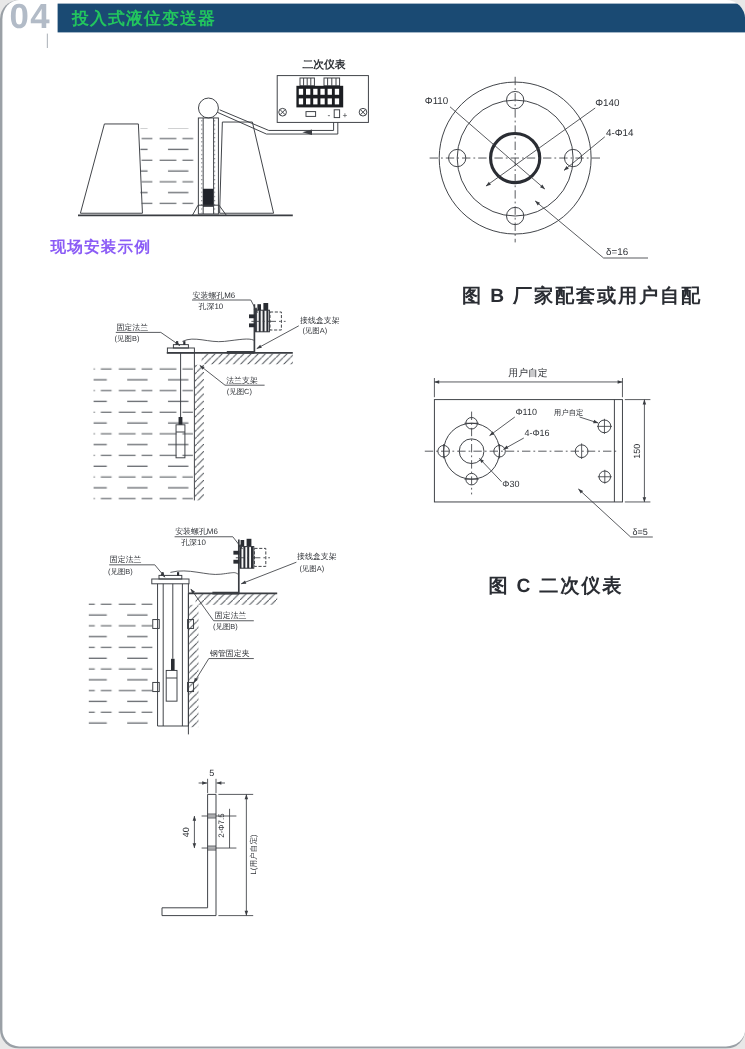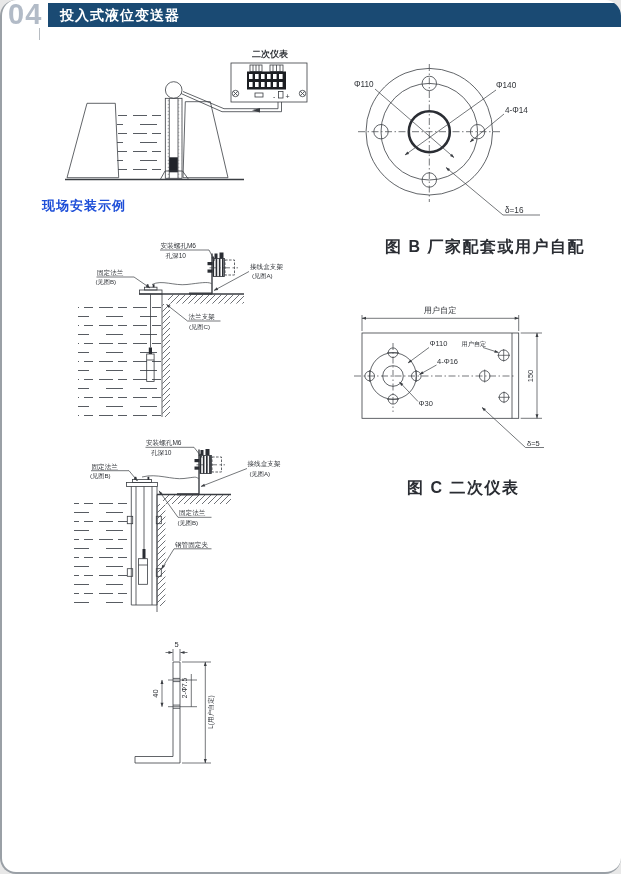--- a/index.html
+++ b/index.html
@@ -8,26 +8,26 @@
     font-family:"Liberation Sans","DejaVu Sans",sans-serif;
     border-left:2px solid #9aa0a6;border-bottom:2px solid #9aa0a6;
     box-sizing:border-box;overflow:hidden;border-radius:16px;
   }
   .page-num{
     position:absolute;left:6px;top:0px;width:38px;height:28px;
     font-size:29px;font-weight:bold;color:#b2bbc7;letter-spacing:1px;line-height:28px;
   }
   .title-bar{
     position:absolute;left:46px;top:3px;right:0;height:24px;background:#1a4a73;
-    color:#ffffff;font-size:14px;font-weight:bold;line-height:24px;padding-left:12px;
+    color:#22c55e;font-size:14px;font-weight:bold;line-height:24px;padding-left:12px;
     letter-spacing:1px;
   }
   .header-tick{position:absolute;left:37px;top:28px;width:1px;height:12px;background:#b7bcc2;}
   .section-heading{
-    position:absolute;left:40px;top:197px;font-size:13px;font-weight:bold;color:#1d4ed8;
+    position:absolute;left:40px;top:197px;font-size:13px;font-weight:bold;color:#8b5cf6;
     letter-spacing:1px;
   }
   .caption{
     position:absolute;font-size:16px;color:#2a2d33;letter-spacing:1.5px;font-weight:bold;
   }
   .cap-b{left:383px;top:237px;}
   .cap-c{left:405px;top:478px;}
   svg{position:absolute;overflow:visible;}
   svg .ln{fill:none;stroke:#3a3d42;stroke-width:0.8;}
   svg .ln2{fill:none;stroke:#3a3d42;stroke-width:1.4;}

